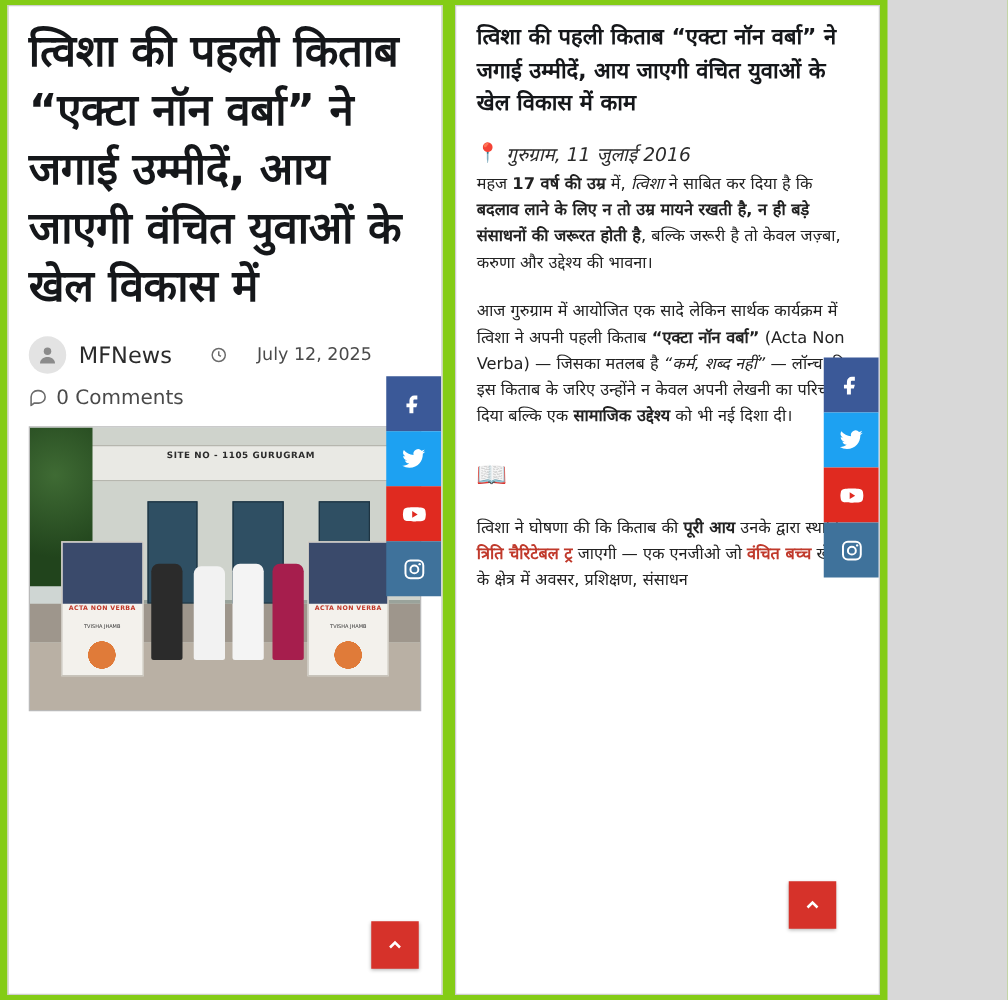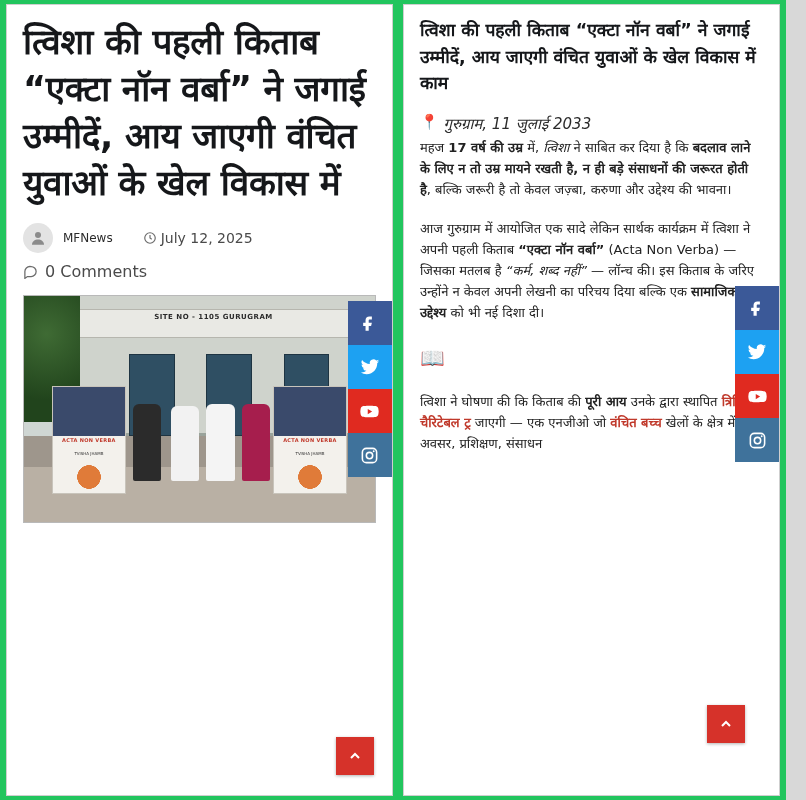--- a/index.html
+++ b/index.html
@@ -4,25 +4,25 @@
 <style>
   * { box-sizing: border-box; margin: 0; padding: 0; }
   html, body {
     width: 806px; height: 800px;
     background: #d8d8d8;
     font-family: "DejaVu Sans", sans-serif;
     overflow: hidden;
   }
   .stage {
     position: relative;
-    width: 786px; height: 800px;
+    width: 710px; height: 800px;
     display: flex;
     gap: 10px;
     padding: 4px 6px;
-    background: #22c55e;
+    background: #84cc16;
   }
   .panel {
     position: relative;
     background: #ffffff;
     overflow: hidden;
     border: 1px solid #cfcfcf;
   }
   .panel-left { width: 396px; }
   .panel-right { width: 386px; }
 
@@ -44,24 +44,24 @@
     font-size: 14px;
     color: #4a4a4a;
   }
   .avatar {
     width: 30px; height: 30px;
     border-radius: 50%;
     background: #e3e3e3;
     display: flex; align-items: center; justify-content: center;
   }
   .avatar svg { display: block; }
-  .meta-author { font-size: 12px; color: #2b2b2b; }
+  .meta-author { font-size: 18px; color: #2b2b2b; }
   .meta-sep { width: 10px; }
   .meta-date {
-    display: flex; align-items: center; gap: 4px;
+    display: flex; align-items: center; gap: 24px;
     font-size: 14px; color: #4a4a4a;
   }
   .comments-row {
     display: flex; align-items: center; gap: 7px;
     padding: 9px 16px 12px 16px;
     font-size: 16px; color: #4a4a4a;
   }
   .photo {
     margin: 2px 16px 0 16px;
     height: 228px;
@@ -292,21 +292,21 @@
     </div>
   </div>
 
   <div class="panel panel-right">
     <div class="r-wrap">
 
       <h2 class="r-head">त्विशा की पहली किताब “एक्टा नॉन वर्बा” ने जगाई उम्मीदें, आय जाएगी वंचित युवाओं के खेल विकास में काम</h2>
 
       <div class="r-loc">
         <span class="pin">📍</span>
-        <span>गुरुग्राम, 11 जुलाई 2033</span>
+        <span>गुरुग्राम, 11 जुलाई 2016</span>
       </div>
 
       <p class="r-p"><span>महज </span><b>17 वर्ष की उम्र</b><span> में, </span><i>त्विशा</i><span> ने साबित कर दिया है कि </span><b>बदलाव लाने के लिए न तो उम्र मायने रखती है, न ही बड़े संसाधनों की जरूरत होती है</b><span>, बल्कि जरूरी है तो केवल जज़्बा, करुणा और उद्देश्य की भावना।</span></p>
 
       <p class="r-p gap"><span>आज गुरुग्राम में आयोजित एक सादे लेकिन सार्थक कार्यक्रम में त्विशा ने अपनी पहली किताब </span><b>“एक्टा नॉन वर्बा”</b><span> (Acta Non Verba) — जिसका मतलब है </span><i>“कर्म, शब्द नहीं”</i><span> — लॉन्च की। इस किताब के जरिए उन्होंने न केवल अपनी लेखनी का परिचय दिया बल्कि एक </span><b>सामाजिक उद्देश्य</b><span> को भी नई दिशा दी।</span></p>
 
       <h3 class="r-sub">
         <span class="emoji">📖</span>
       </h3>
 

